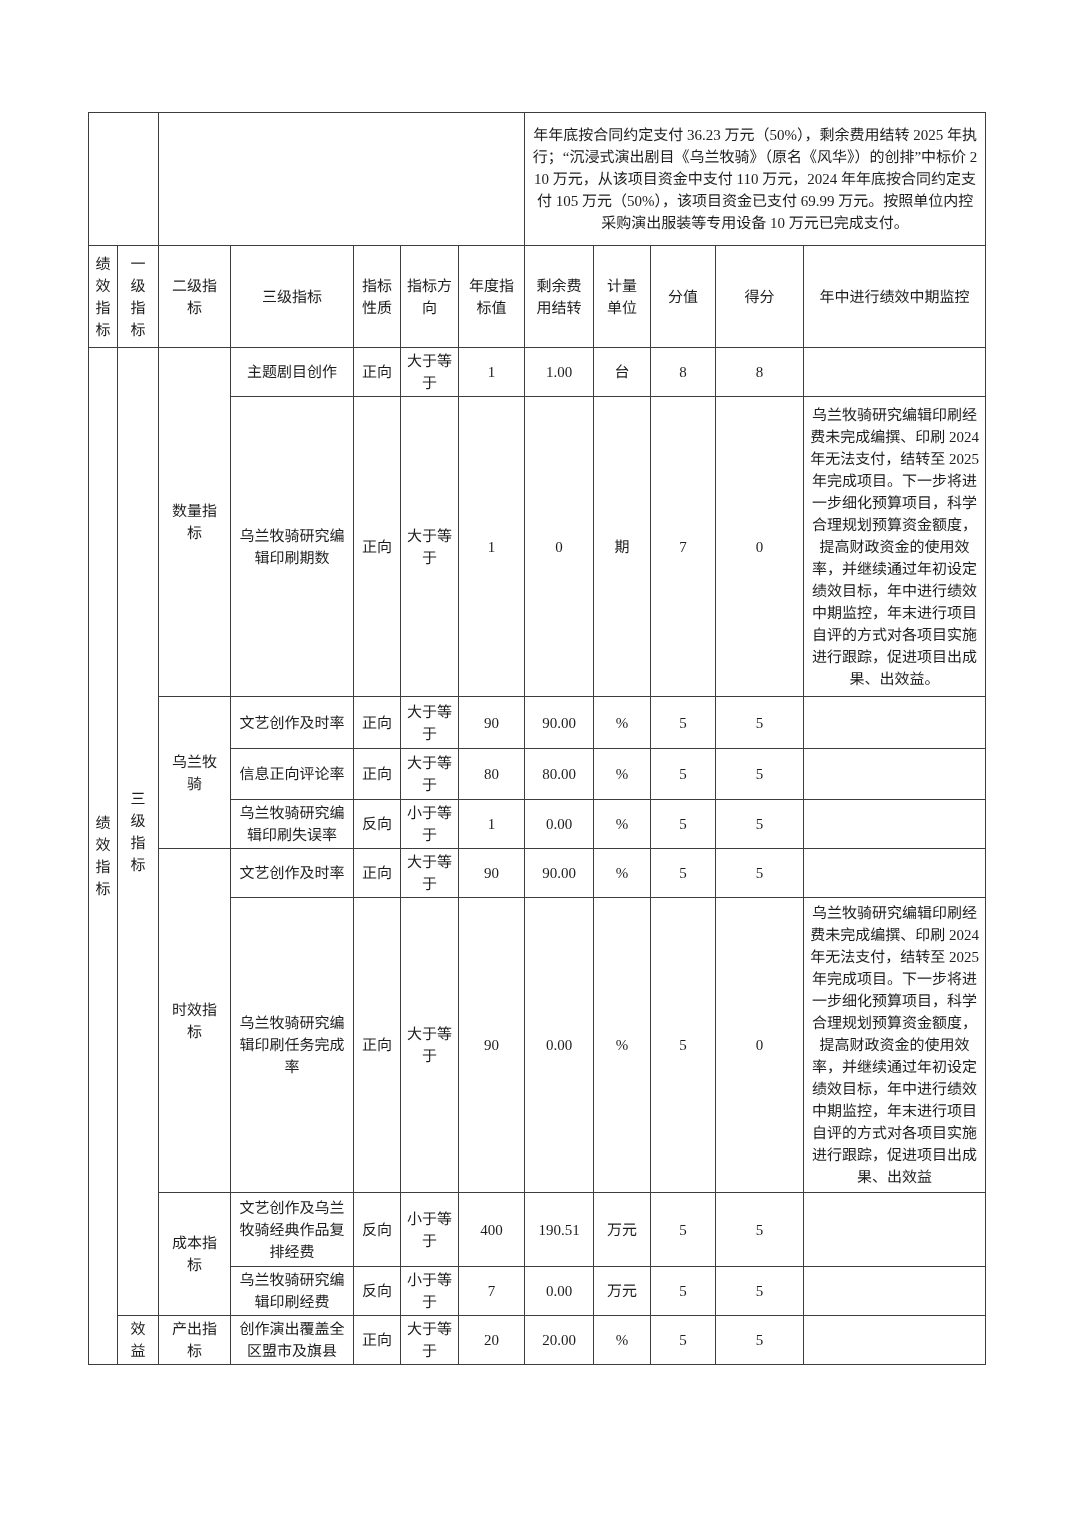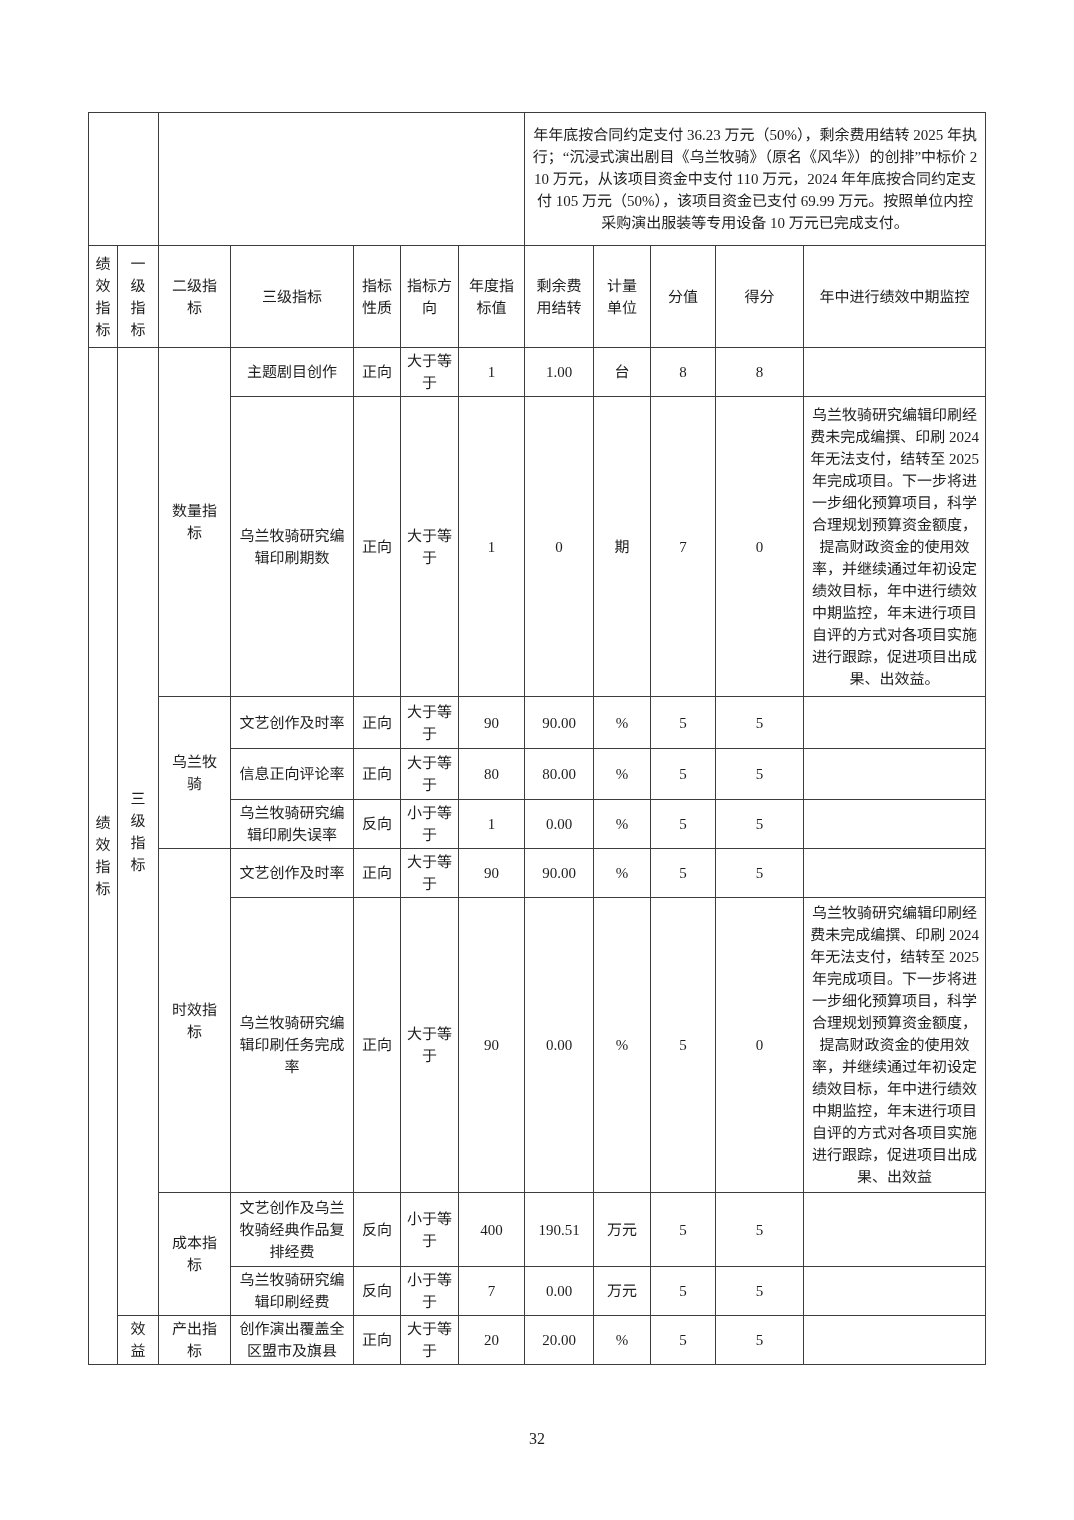--- a/index.html
+++ b/index.html
@@ -228,15 +228,14 @@
       <td class="num">20.00</td>
       <td class="unit">%</td>
       <td class="num">5</td>
       <td class="num">5</td>
       <td class="dev"></td>
     </tr>
 
   </tbody>
     </table>
 
-  <div class="pageno">32</div>
 
 </div>
 
 </body></html>

